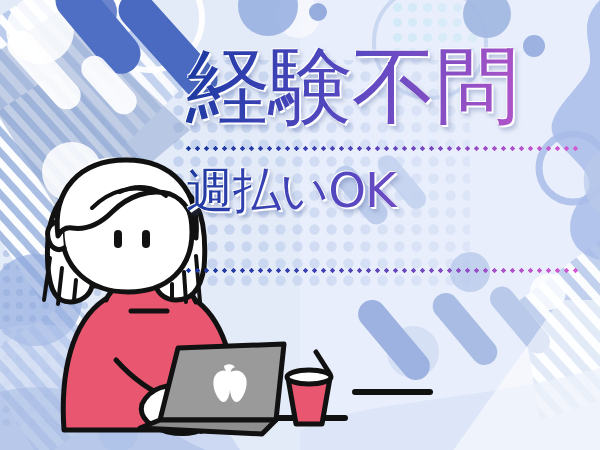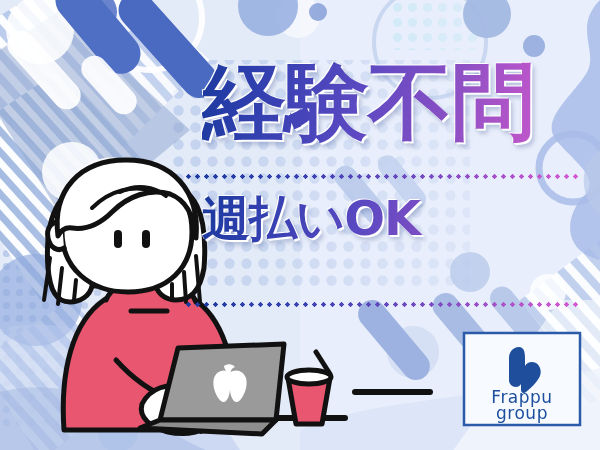--- a/index.html
+++ b/index.html
@@ -15,23 +15,23 @@
   }
   .layer{position:absolute;top:0;left:0;width:600px;height:450px;}
   #bg-svg, #art-svg, #logo-svg{display:block;}
 
   
   #headline-block{
     position:absolute;left:186px;top:44px;width:404px;height:250px;
     z-index:6;pointer-events:none;
   }
   .headline{
-    margin:16px;
+    margin:0;
     font-family:"DejaVu Sans","Liberation Sans",sans-serif;
-    font-weight:700;
+    font-weight:400;
     letter-spacing:-1px;
     line-height:1;
     background:linear-gradient(100deg,#1b3a9e 0%,#2f3fae 14%,#5b49c2 42%,#8b4fc4 66%,#b655c9 84%,#cf5ad1 100%);
     -webkit-background-clip:text;background-clip:text;
     -webkit-text-fill-color:transparent;color:transparent;
     filter:drop-shadow(2px 2px 0 #ffffff) drop-shadow(-1px -1px 0 #ffffff)
            drop-shadow(2px 3px 2px rgba(70,90,150,.30));
     white-space:nowrap;
   }
   #headline-line1{font-size:84px;height:98px;}
@@ -259,25 +259,14 @@
     <h1 class="headline" id="headline-line1">経験不問</h1>
     <div id="divider-top-wrap">
       <div class="divider-grad"></div>
     </div>
     <h1 class="headline" id="headline-line2">週払いOK</h1>
     <div id="divider-bottom-wrap">
       <div class="divider-grad"></div>
     </div>
   </div>
 
-  <div id="logo-card">
-    <svg id="logo-svg" width="120" height="96" viewBox="0 0 120 96" xmlns="http://www.w3.org/2000/svg">
-      <rect x="2" y="2" width="116" height="92" fill="#f7fbff" stroke="#2b5aa8" stroke-width="2.5"></rect>
-
-      <path fill="#1f4f9c" d="M57 16 c-6 0 -10 5 -10 11 l0 22 c0 4 3 7 7 7 c2 0 4 -1 5 -3
-               l0 6 c0 3 3 4 5 2 c5 -4 10 -9 13 -14 c3 -5 2 -12 -3 -15
-               c-4 -2 -9 -1 -11 3 l0 -8 c0 -6 -1 -11 -6 -11 z"></path>
-      <text x="60" y="72" text-anchor="middle" font-family="'DejaVu Sans','Liberation Sans',sans-serif" font-size="17" font-weight="500" fill="#1d4f9e" letter-spacing="0.5">Frappu</text>
-      <text x="60" y="88" text-anchor="middle" font-family="'DejaVu Sans','Liberation Sans',sans-serif" font-size="17" font-weight="500" fill="#1d4f9e" letter-spacing="0.5">group</text>
-    </svg>
-  </div>
 
 </div>
 
 </body></html>

